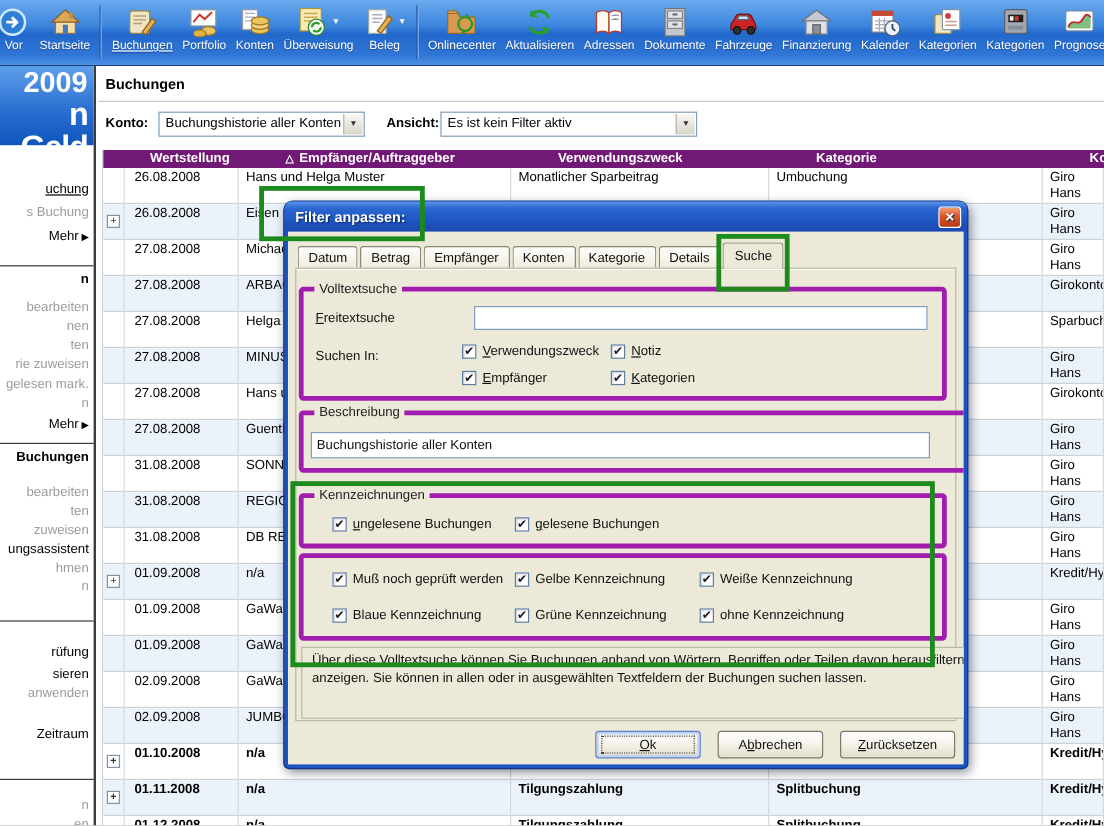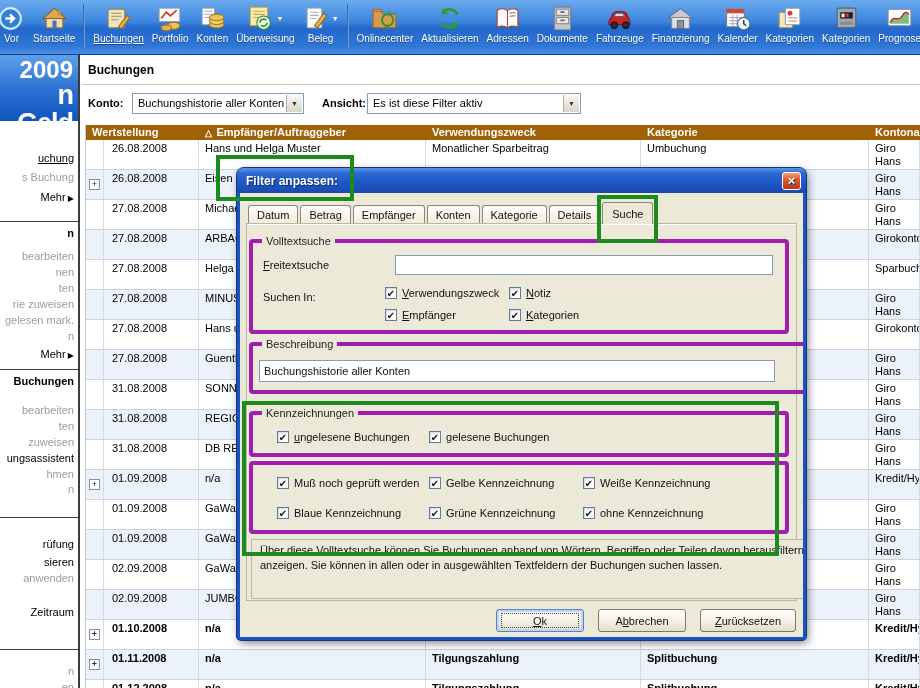--- a/index.html
+++ b/index.html
@@ -47,21 +47,21 @@
   #konto-combo { left:50px; width:172px; } #ansicht-combo { left:285px; width:214px; }
   .combo .dd { position:absolute; right:1px; top:1px; bottom:1px; width:16px; text-align:center;
                background:linear-gradient(#f8f8f5,#d9d5c8); border-left:1px solid #b2ac9a;
                font-size:7px; color:#333; line-height:17px; }
   .combo-value { display:block; overflow:hidden; white-space:nowrap; margin-right:18px; }
 
   
   #table { position:absolute; left:3px; right:0; top:70px; bottom:0; overflow:hidden;
            border-left:1px solid #c8cdd6; }
   #t-head { display:grid; grid-template-columns:113px 227px 215px 228px 1fr; height:15px;
-            background:#a16207; color:#fff; font-size:11px; font-weight:bold; line-height:15px; }
+            background:#701a75; color:#fff; font-size:11px; font-weight:bold; line-height:15px;padding-left:33px; }
   #t-head .hc { padding-left:6px; overflow:hidden; white-space:nowrap; cursor:pointer; }
   .sort-icon { font-size:9px; margin-right:2px; }
   .t-row { display:grid; grid-template-columns:18px 95px 227px 215px 228px 1fr; height:30px;
            border-bottom:1px solid #ccd3dc; background:#fff; font-size:11px; cursor:default; }
   .t-row.alt { background:#ecf2fa; }
   .t-row.bold { font-weight:bold; }
   .t-cell { padding:2px 4px 0 6px; overflow:hidden; border-right:1px solid #d4dae2; line-height:13px; }
   .t-cell.date { padding-left:8px; white-space:nowrap; }
   .t-cell.nowrap { white-space:nowrap; }
   .gutter { border-right:1px solid #d4dae2; display:flex; align-items:center; justify-content:center; }
@@ -365,21 +365,21 @@
     <div id="page-title">Buchungen</div>
     <div id="title-sep"></div>
 
     <span class="flabel" id="konto-label">Konto:</span>
     <div class="combo" id="konto-combo">
       <span class="combo-value">Buchungshistorie aller Konten</span>
       <span class="dd">▼</span>
     </div>
     <span class="flabel" id="ansicht-label">Ansicht:</span>
     <div class="combo" id="ansicht-combo">
-      <span class="combo-value">Es ist diese Filter aktiv</span>
+      <span class="combo-value">Es ist kein Filter aktiv</span>
       <span class="dd">▼</span>
     </div>
 
     <div id="table">
       <div id="t-head">
           <div class="hc">Wertstellung</div>
           <div class="hc"><span class="sort-icon">△ </span>Empfänger/Auftraggeber</div>
           <div class="hc">Verwendungszweck</div>
           <div class="hc">Kategorie</div>
           <div class="hc">Kontoname</div>

